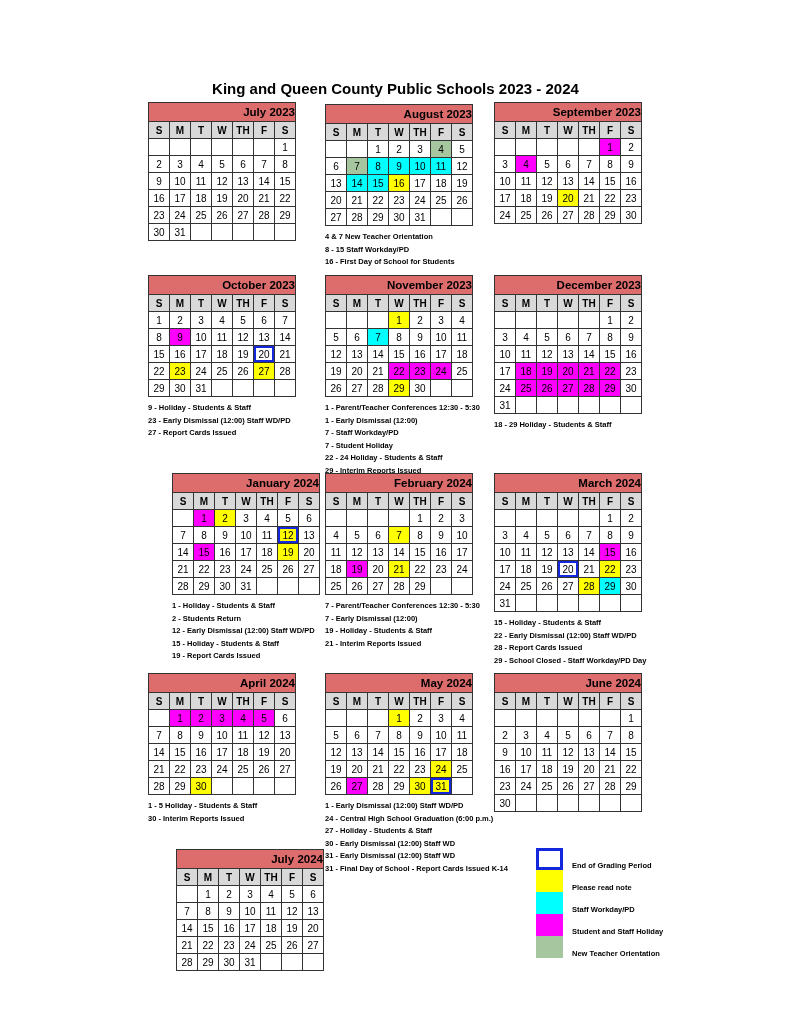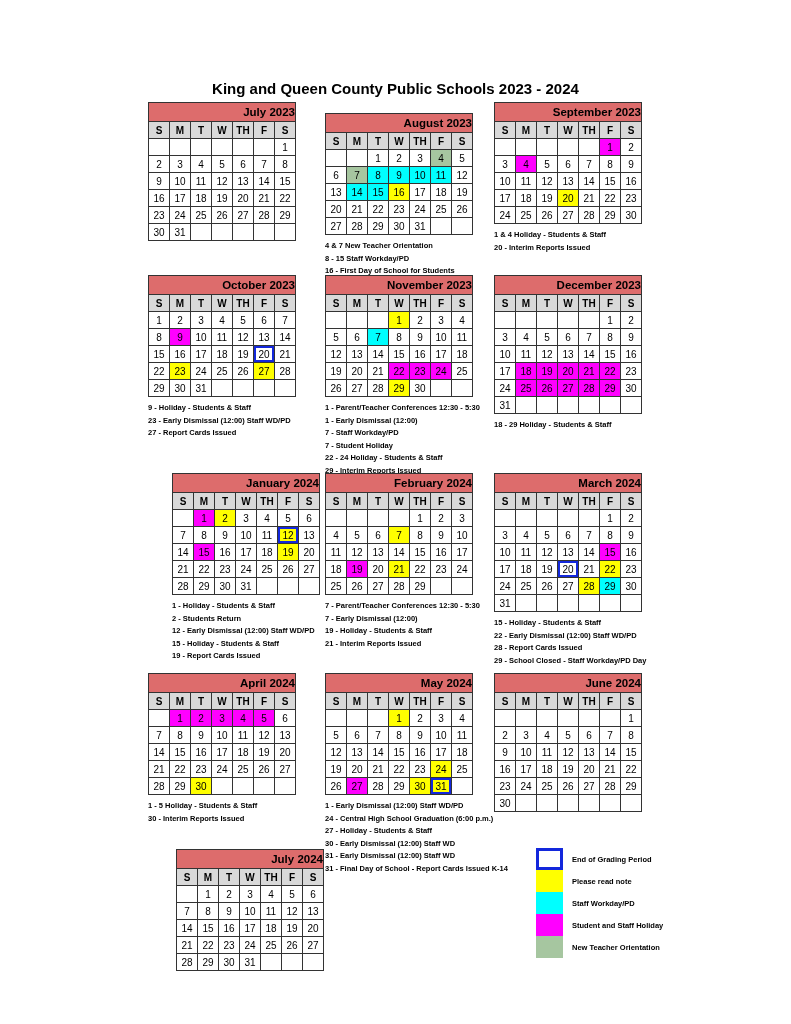--- a/index.html
+++ b/index.html
@@ -58,21 +58,21 @@
   td.hl-green   { background: var(--green); }
   td.outlined   { box-shadow: inset 0 0 0 2px var(--grading_border); }
   .notes { margin-top: 5px; }
   .note-line {
     font-size: 7.5px;
     font-weight: bold;
     line-height: 12.5px;
     white-space: nowrap;
   }
   .legend { position: absolute; left: 536px; top: 835px; }
-  .legend-row { display: flex; align-items: center; height: 22px; }
+  .legend-row { display: flex; align-items: flex-end; height: 22px; }
   .swatch { width: 27px; height: 22px; box-sizing: border-box; flex: none; }
   .sw-outlined { background: #fff; border: 3px solid var(--grading_border); }
   .sw-yellow   { background: var(--yellow); }
   .sw-cyan     { background: var(--cyan); }
   .sw-magenta  { background: var(--magenta); }
   .sw-green    { background: var(--green); }
   .legend-label {
     font-size: 7.5px;
     font-weight: bold;
     margin-left: 9px;
@@ -154,21 +154,21 @@
               <td class="cell"></td>
               <td class="cell"></td>
               <td class="cell"></td>
               <td class="cell"></td>
             </tr>
           </tbody>
     </table>
     <div class="notes"></div>
   </div>
 
-  <div class="month-block" style="top: 100px; left: 325px;">
+  <div class="month-block" style="top: 91px; left: 325px;">
     <table class="cal">
       <thead>
         <tr>
               <th colspan="7" class="month-name">August 2023</th>
             </tr>
         <tr class="dow-row">
               <th class="dow">S</th>
               <th class="dow">M</th>
               <th class="dow">T</th>
               <th class="dow">W</th>
@@ -289,24 +289,20 @@
               <td class="cell">24</td>
               <td class="cell">25</td>
               <td class="cell">26</td>
               <td class="cell">27</td>
               <td class="cell">28</td>
               <td class="cell">29</td>
               <td class="cell">30</td>
             </tr>
           </tbody>
     </table>
-    <div class="notes">
-          <div class="note-line">1 &amp; 4 Holiday - Students &amp; Staff</div>
-          <div class="note-line">20 - Interim Reports Issued</div>
-        </div>
   </div>
 
   <div class="month-block" style="top: 262px; left: 148px;">
     <table class="cal">
       <thead>
         <tr>
               <th colspan="7" class="month-name">October 2023</th>
             </tr>
         <tr class="dow-row">
               <th class="dow">S</th>

